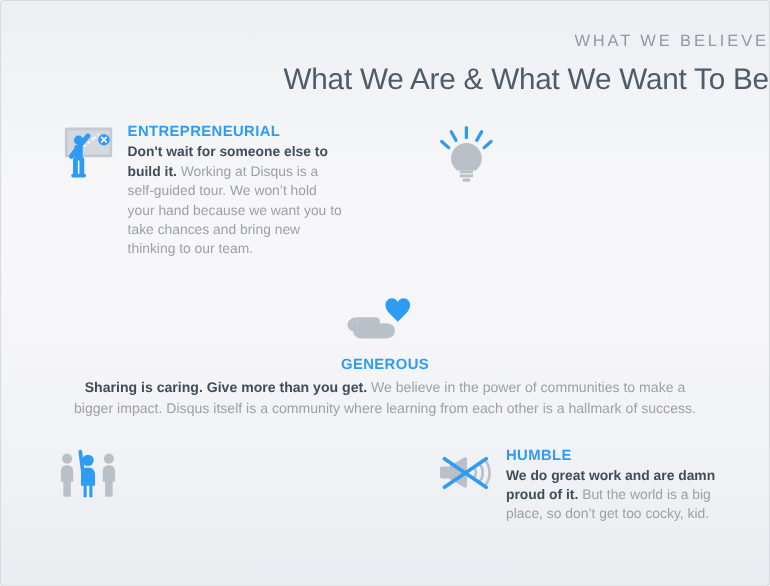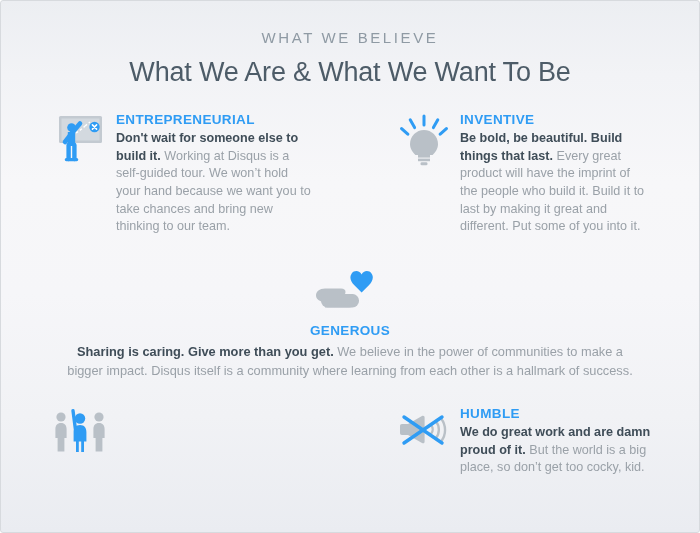--- a/index.html
+++ b/index.html
@@ -25,21 +25,21 @@
                 #f7f7f9 34%,
                 #f6f6f9 55%,
                 #f1f2f5 78%,
                 #eaecf1 100%);
     border: 1px solid #d7dade;
     border-radius: 3px;
   }
 
   
   .header {
-    text-align: center;
+    text-align: right;
     padding-top: 29px;
   }
   .eyebrow {
     font-size: 15px;
     letter-spacing: 2.6px;
     color: #8f9aa4;
     font-weight: 400;
     line-height: 1;
   }
   .headline {
@@ -171,24 +171,20 @@
             <rect x="20.5" y="48.2" width="7" height="3" rx="1.3" fill="#b9c0c7"></rect>
             <g stroke="#2f9cf4" stroke-width="3" stroke-linecap="round">
               <path d="M24 11 L24 2"></path>
               <path d="M14.6 13.6 L10.2 5.8"></path>
               <path d="M33.4 13.6 L37.8 5.8"></path>
               <path d="M7.8 20.2 L1.6 14.6"></path>
               <path d="M40.2 20.2 L46.4 14.6"></path>
             </g>
           </svg>
         </div>
-        <div class="copy">
-          <div class="value-title">INVENTIVE</div>
-          <p class="value-body"><b>Be bold, be beautiful. Build things that last.</b><span> Every great product will have the imprint of the people who build it. Build it to last by making it great and different. Put some of you into it.</span></p>
-        </div>
       </div>
 
     </div>
 
     <div class="row-spacer-a"></div>
 
     <div class="row--center">
       <div class="center-icon">
         <svg width="78" height="46" viewBox="0 0 78 46" aria-hidden="true">
           <path d="M60.5 3.4 C57.8 -0.2 52.2 0.6 50.6 4.6 C49 0.6 43.4 -0.2 40.7 3.4 C38.1 6.8 39.6 11.6 43.1 15.1 L50.6 22.4 L58.1 15.1 C61.6 11.6 63.1 6.8 60.5 3.4 Z" fill="#2f9cf4"></path>

